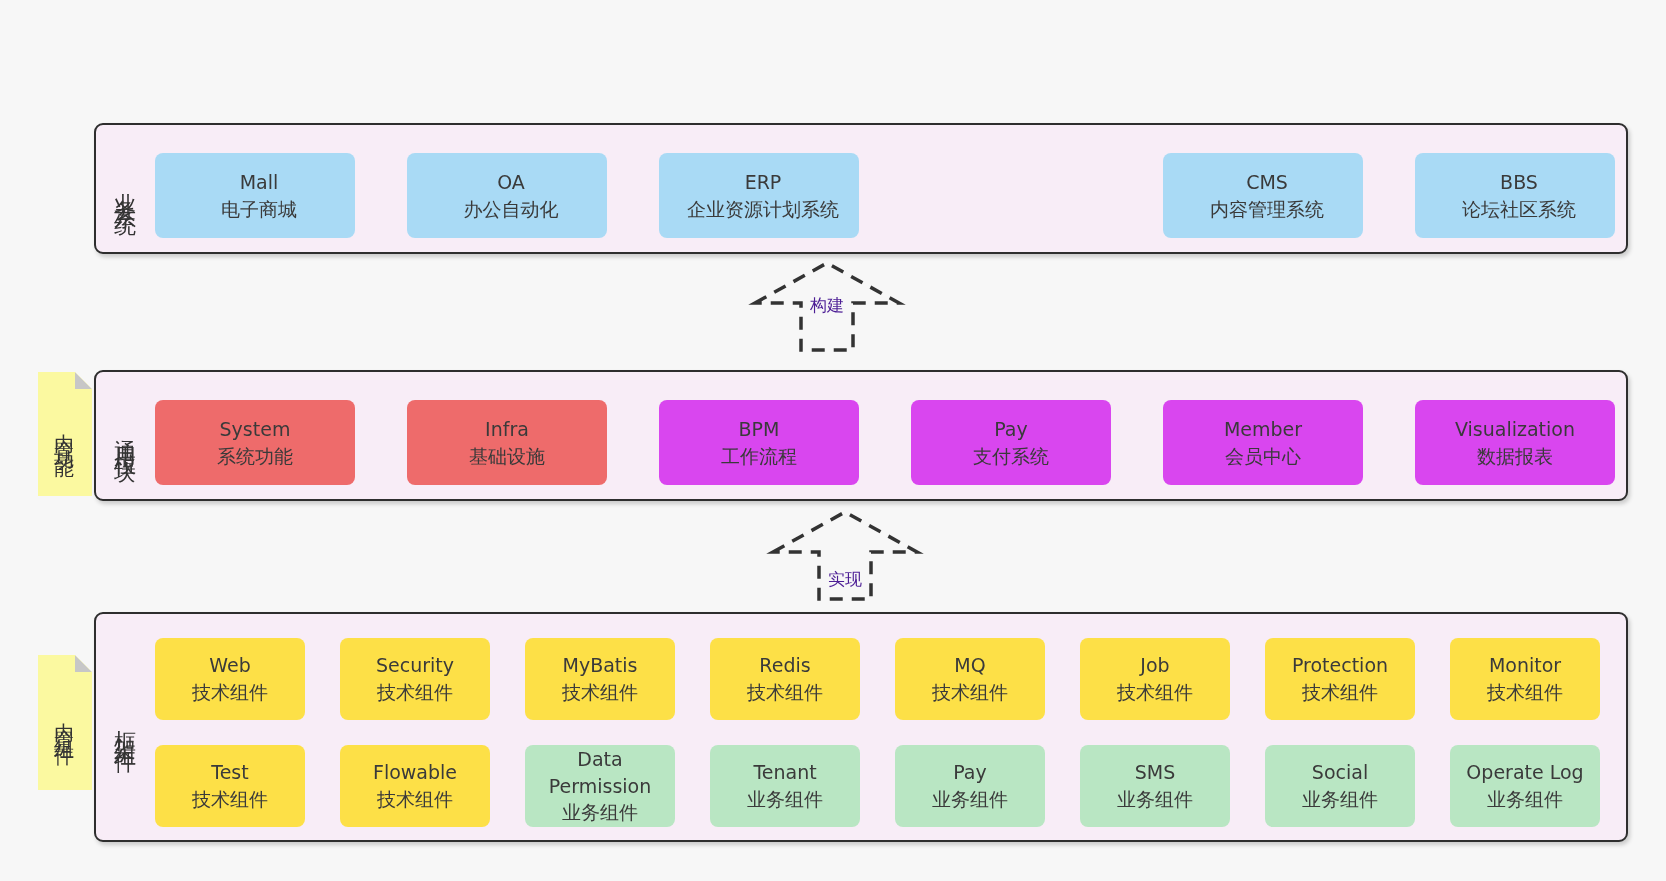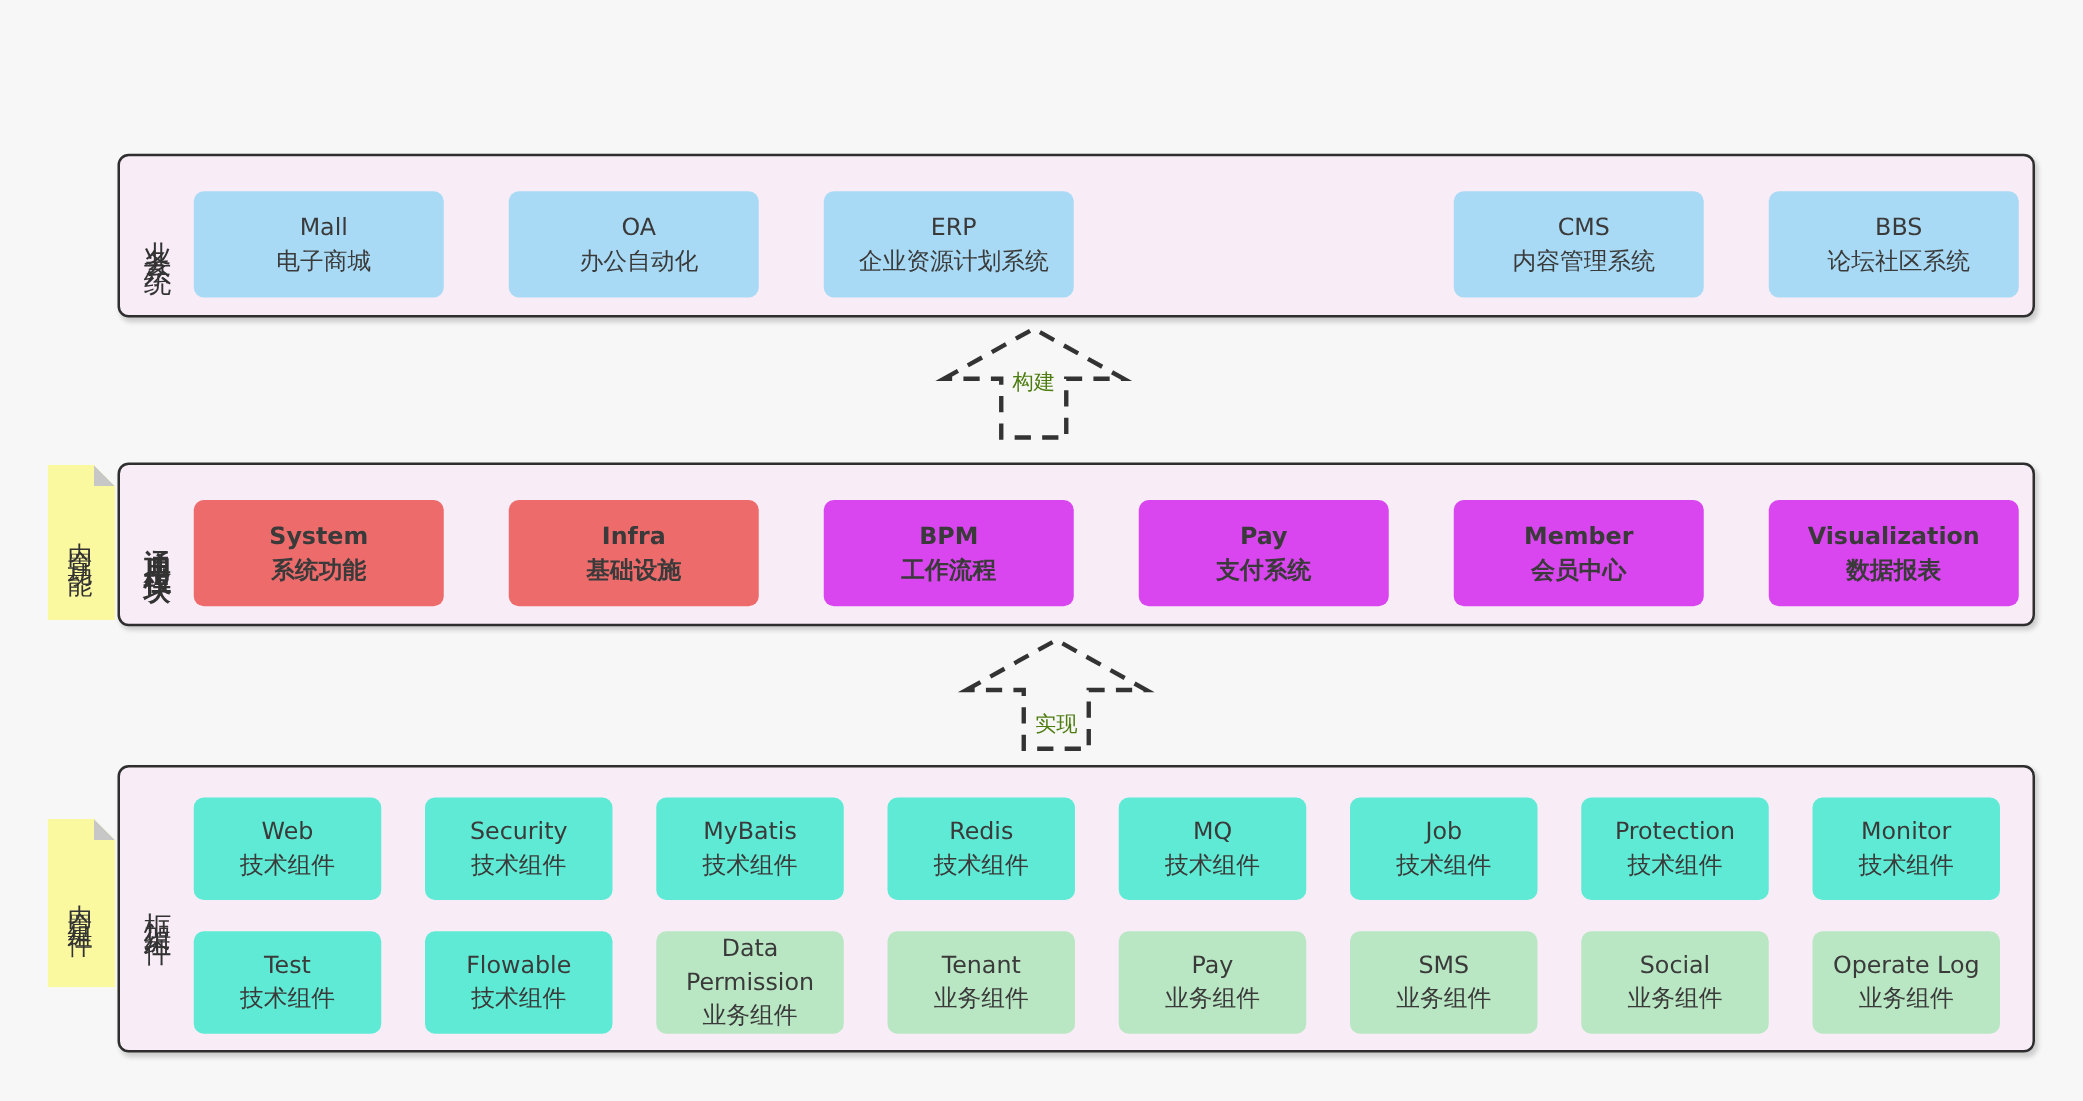--- a/index.html
+++ b/index.html
@@ -19,21 +19,21 @@
     position: absolute;
     left: 94px;
     width: 1534px;
     box-sizing: border-box;
     background: #f8edf7;
     border: 2px solid #2e2e2e;
     border-radius: 9px;
     box-shadow: 2px 3px 4px rgba(0,0,0,0.18);
   }
   .layer-business   { top: 123px; height: 131px; }
-  .layer-modules    { top: 370px; height: 131px; font-weight: bold; }
+  .layer-modules    { top: 370px; height: 131px; }
   .layer-components { top: 612px; height: 230px; }
   .layer-label {
     position: absolute;
     left: 0; top: 0; bottom: 0;
     width: 58px;
     display: flex;
     align-items: center;
     justify-content: center;
     writing-mode: vertical-rl;
     text-orientation: upright;
@@ -51,21 +51,21 @@
     text-align: center;
     font-size: 19px;
     line-height: 1.4;
     padding: 2px 4px;
     box-sizing: border-box;
   }
   .row-top  { top: 28px; height: 85px; width: 200px; }
   .box-blue  { background: #a9daf5; padding-left: 12px; }
   .box-red   { background: #ee6b6b; }
   .box-pink  { background: #d946ef; }
-  .box-green { background: #5eead4; }
+  .box-green { background: #fde047; }
   .box-lgreen{ background: #b9e6c3; }
   .comp-row1 { top: 24px;  height: 82px; width: 150px; }
   .comp-row2 { top: 131px; height: 82px; width: 150px; }
   .note {
     position: absolute;
     left: 38px;
     width: 54px;
     background: #fbf9a0;
     clip-path: polygon(0 0, calc(100% - 17px) 0, 100% 17px, 100% 100%, 0 100%);
     display: flex;
@@ -94,21 +94,21 @@
     stroke: #333;
     stroke-width: 3.5;
     stroke-dasharray: 13 9;
   }
   .arrow-label {
     position: absolute;
     transform: translateX(-50%);
     background: #f7f7f7;
     font-size: 17px;
     padding: 1px 4px;
-    color: #4d7c0f;
+    color: #4c1d95;
     white-space: nowrap;
   }
 </style>
 </head>
 <body>
 
 <div class="canvas">
 
   <div class="note note-modules">
     <span class="note-fold"></span>

